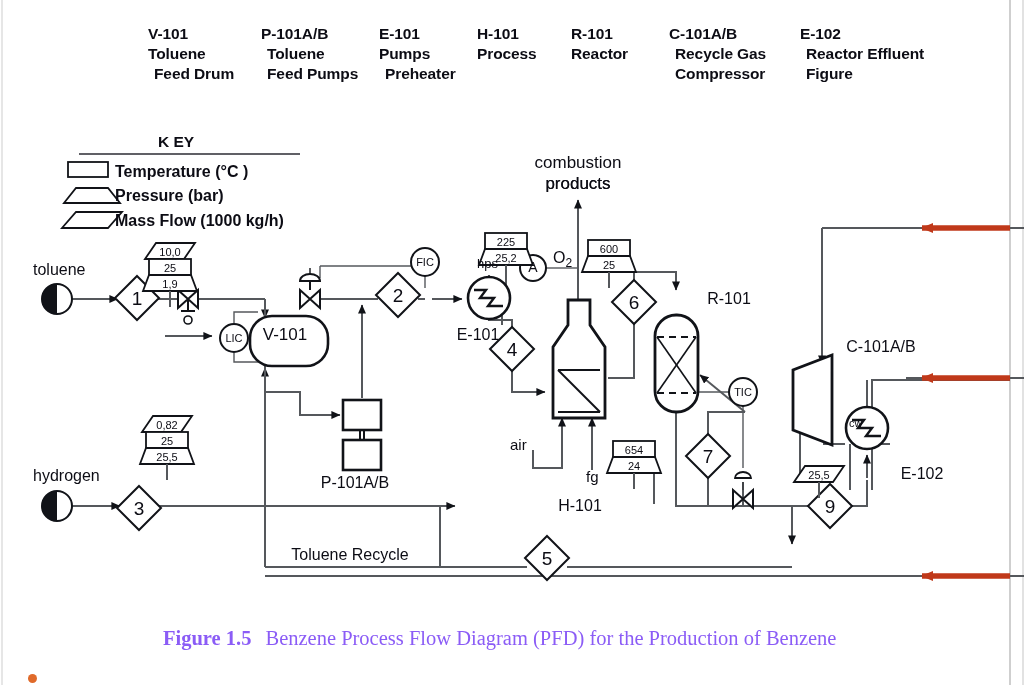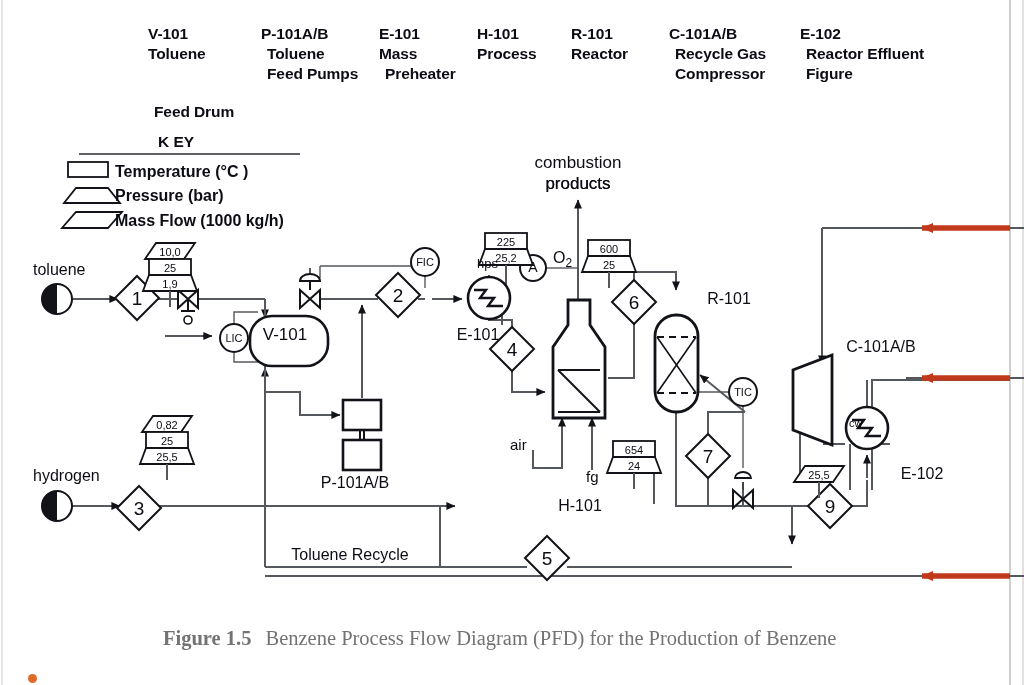--- a/index.html
+++ b/index.html
@@ -57,40 +57,40 @@
   .eqcol .tag { font-weight: 700; }
   .eqcol .desc { font-weight: 700; }
   .cap {
     position: absolute;
     left: 163px;
     top: 626px;
     width: 800px;
     font-family: "Liberation Serif", serif;
     font-size: 20.5px;
     line-height: 25px;
-    color: #737373;
+    color: #8b5cf6;
   }
   .cap b { font-weight: 700; }
   .cap .gap { display: inline-block; width: 14px; }
   text { font-family: "Liberation Sans", sans-serif; fill: #0c0c14; }
 </style>
 </head>
 <body>
 
 <div id="page">
 
   <div class="rail rail-right-a"></div>
   <div class="rail rail-right-b"></div>
   <div class="rail rail-left-a"></div>
   <div class="corner-mark"></div>
 
   <div class="eqlist" id="eqlist" style="position: absolute; width: 860px; height: 70px;">
-      <div class="eqcol" style="position: absolute; left: 0px; top: 0px;"><div class="tag">V-101</div><div class="desc">Toluene</div><div class="desc" style="padding-left: 6px; margin-top: 38px;">Feed Drum</div></div>
+      <div class="eqcol" style="position: absolute; left: 0px; top: 0px;"><div class="tag">V-101</div><div class="desc">Toluene</div><div class="desc" style="padding-left: 6px;">Feed Drum</div></div>
       <div class="eqcol" style="position: absolute; left: 113px; top: 0px;"><div class="tag">P-101A/B</div><div class="desc" style="padding-left: 6px;">Toluene</div><div class="desc" style="padding-left: 6px;">Feed Pumps</div></div>
-      <div class="eqcol" style="position: absolute; left: 231px; top: 0px;"><div class="tag">E-101</div><div class="desc">Mass</div><div class="desc" style="padding-left: 6px;">Preheater</div></div>
+      <div class="eqcol" style="position: absolute; left: 231px; top: 0px;"><div class="tag">E-101</div><div class="desc">Pumps</div><div class="desc" style="padding-left: 6px;">Preheater</div></div>
       <div class="eqcol" style="position: absolute; left: 329px; top: 0px;"><div class="tag">H-101</div><div class="desc">Process</div></div>
       <div class="eqcol" style="position: absolute; left: 423px; top: 0px;"><div class="tag">R-101</div><div class="desc">Reactor</div></div>
       <div class="eqcol" style="position: absolute; left: 521px; top: 0px;"><div class="tag">C-101A/B</div><div class="desc" style="padding-left: 6px;">Recycle Gas</div><div class="desc" style="padding-left: 6px;">Compressor</div></div>
       <div class="eqcol" style="position: absolute; left: 652px; top: 0px;"><div class="tag">E-102</div><div class="desc" style="padding-left: 6px;">Reactor Effluent</div><div class="desc" style="padding-left: 6px;">Figure</div></div>
     </div>
 
   <svg class="svg-layer" viewBox="0 0 1024 685">
     <defs>
       <marker id="ah" markerWidth="10" markerHeight="10" refX="8.6" refY="4" orient="auto" markerUnits="userSpaceOnUse">
         <path d="M0,0 L9,4 L0,8 z" fill="#111318"></path>

